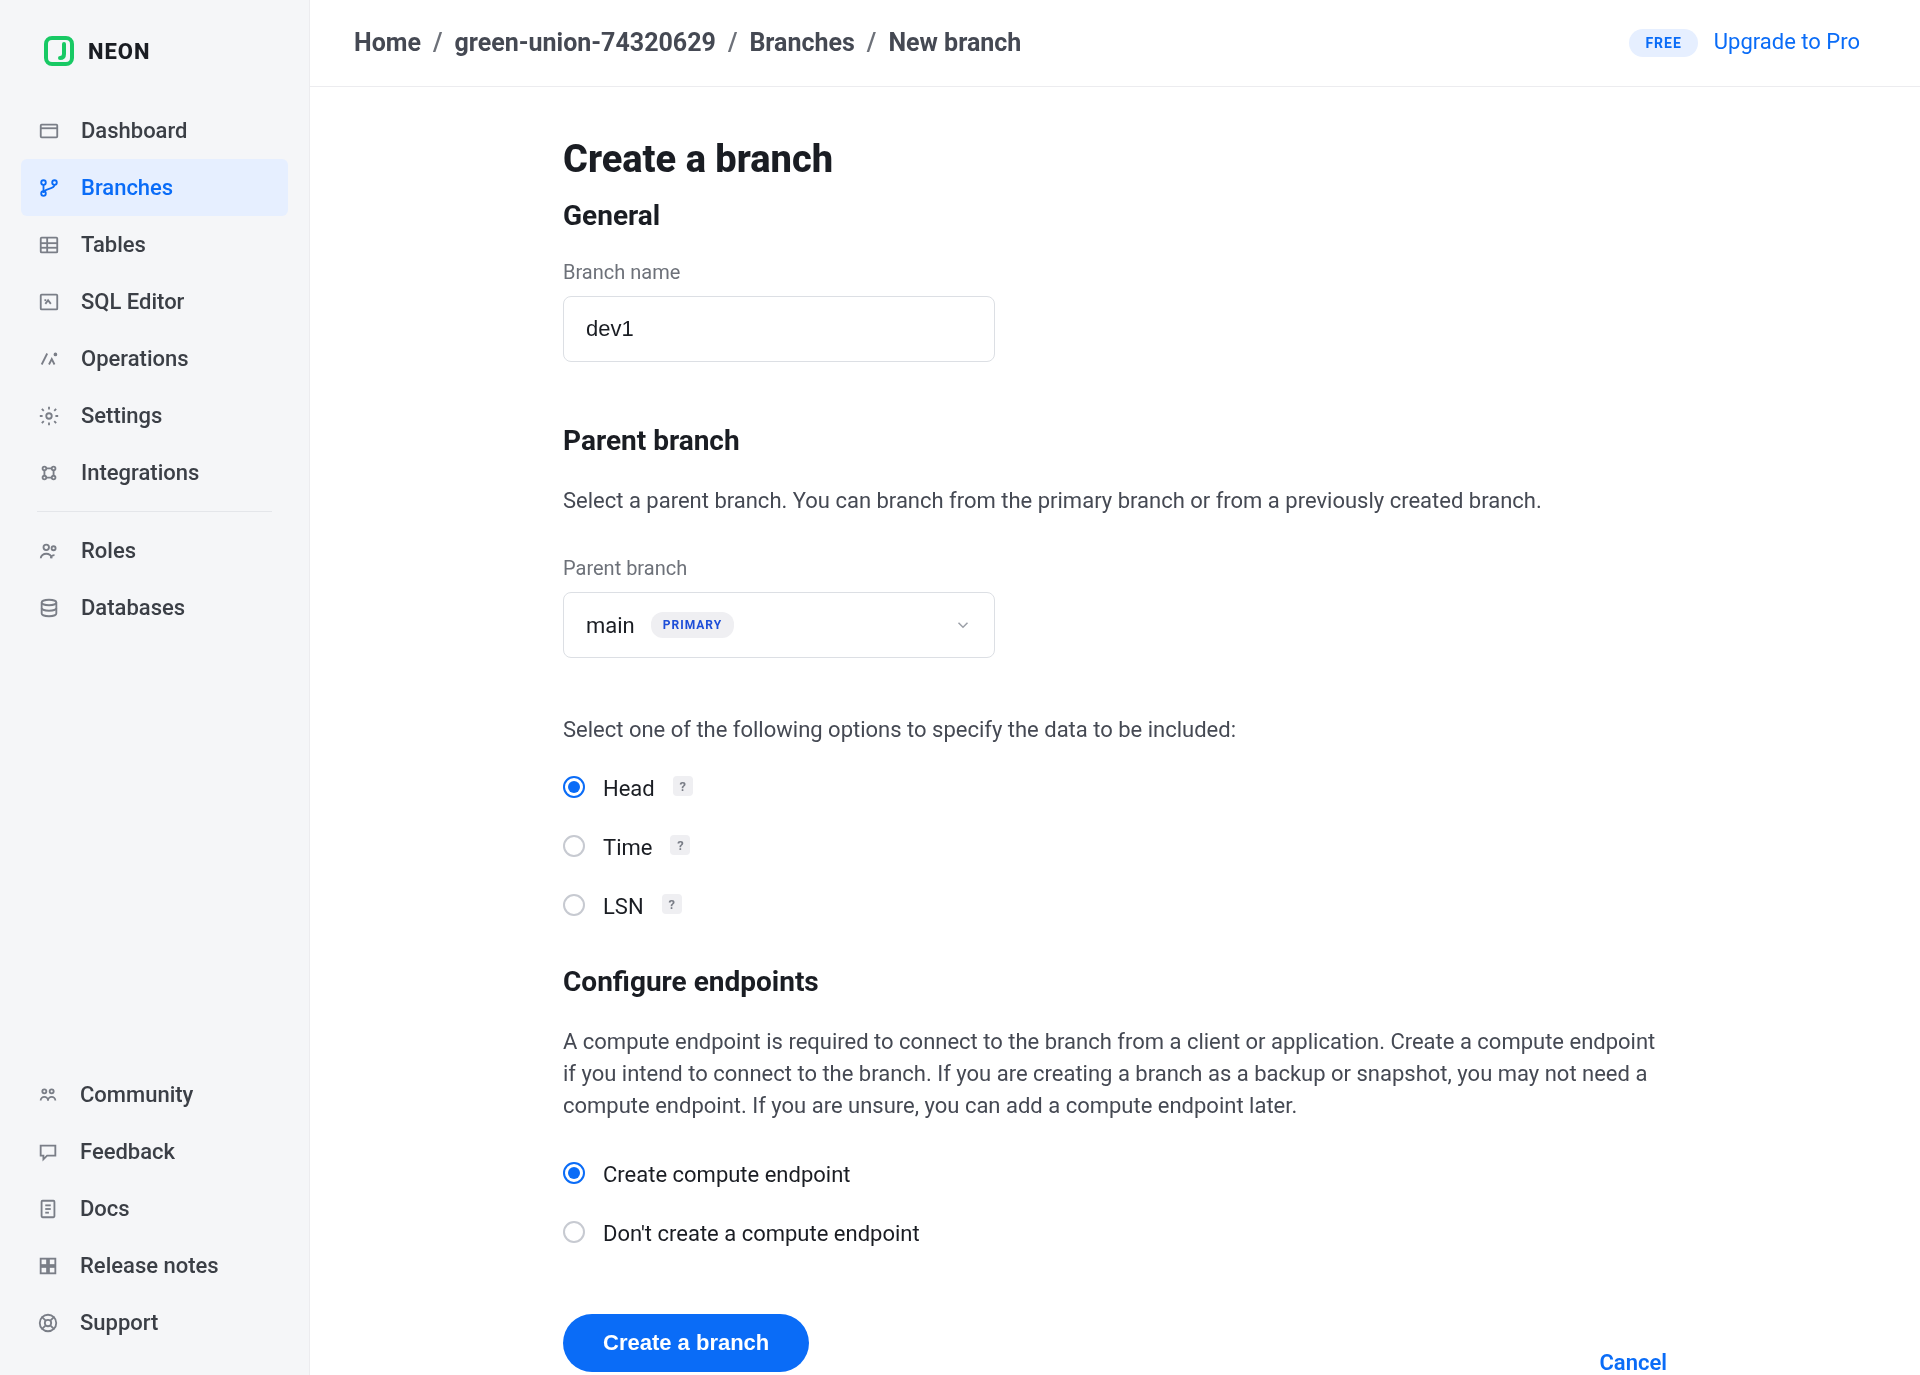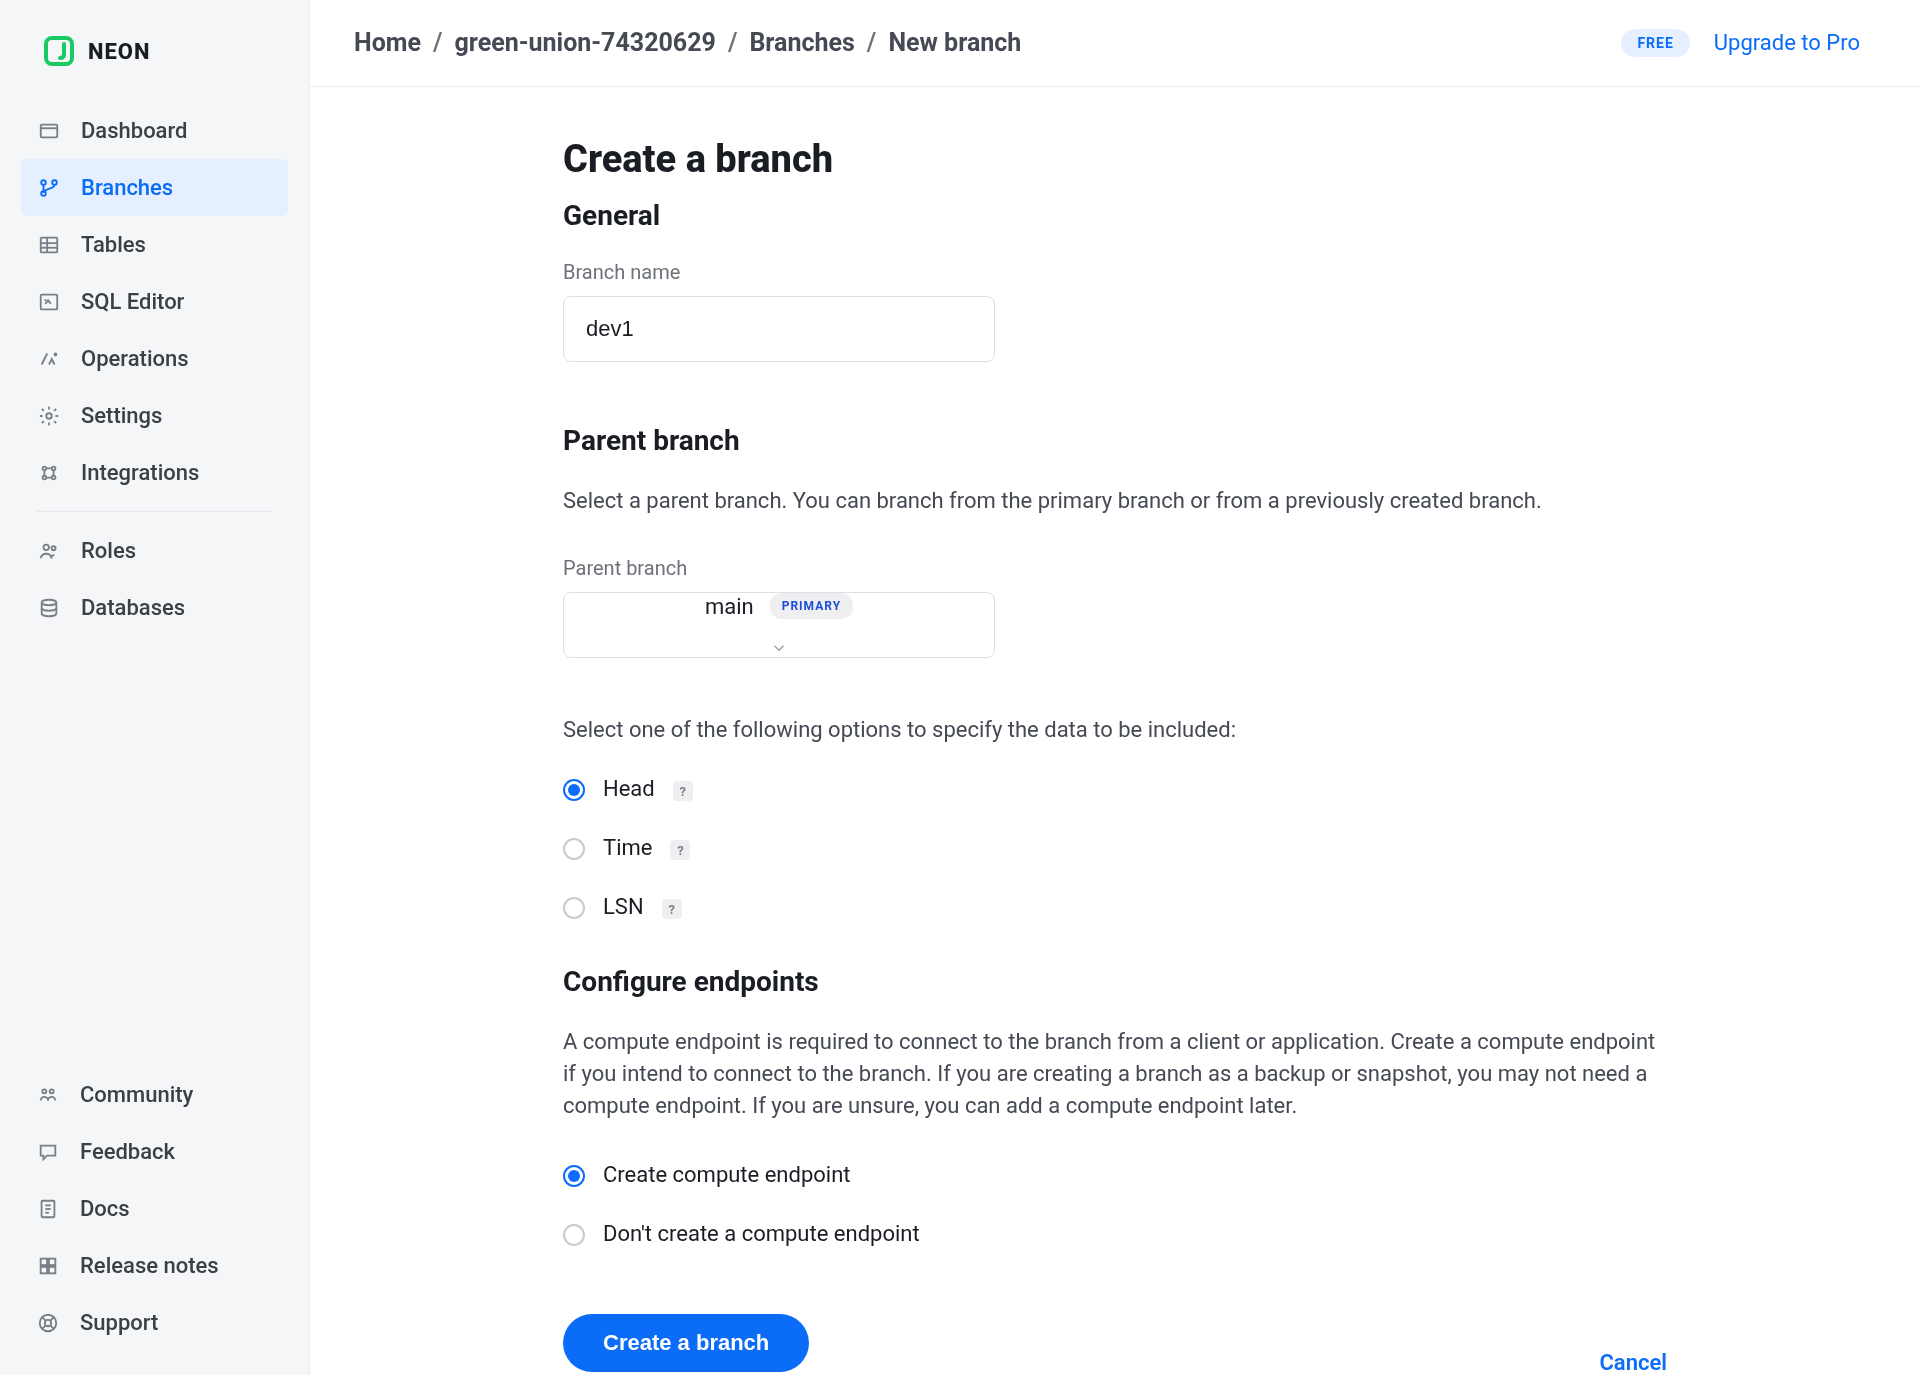--- a/index.html
+++ b/index.html
@@ -20,42 +20,42 @@
   .sidebar-spacer { flex: 1; }
   .bottom-nav { display: flex; flex-direction: column; padding: 0 20px; }
 
   
   .main { flex: 1; display: flex; flex-direction: column; background: #ffffff; }
   .topbar { display: flex; align-items: center; justify-content: space-between; height: 118px; padding: 0 60px 0 44px; border-bottom: 1px solid #ececef; }
   .breadcrumb { display: flex; align-items: center; gap: 12px; font-size: 25px; font-weight: 700; color: #1a1d23; }
   .breadcrumb .sep { color: #6d7179; font-weight: 600; }
   .breadcrumb .link { color: #454953; cursor: pointer; }
   .breadcrumb .current { color: #454953; }
-  .tier { display: flex; align-items: center; gap: 24px; }
+  .tier { display: flex; align-items: flex-start; gap: 16px; }
   .tier-badge { background: #e6efff; color: #0a6cf7; font-size: 14px; font-weight: 700; letter-spacing: 1px; padding: 6px 16px; border-radius: 18px; }
   .upgrade { color: #0a6cf7; font-size: 22px; font-weight: 400; cursor: pointer; }
 
   .content { padding: 50px 0 0 0; display: flex; justify-content: center; }
   .form { width: 1104px; }
   .page-title { font-size: 38px; font-weight: 800; color: #1a1d23; margin-bottom: 18px; }
   .section-title { font-size: 28px; font-weight: 700; color: #1a1d23; margin-bottom: 28px; }
   .field-label { font-size: 20px; color: #6d7179; margin-bottom: 12px; display: block; }
   .text-input { width: 432px; height: 66px; border: 1px solid #dcdfe4; border-radius: 8px; padding: 0 22px; font-size: 22px; color: #1a1d23; outline: none; }
   .block-gap { height: 62px; }
   .body-text { font-size: 22px; color: #454953; line-height: 1.45; margin-bottom: 40px; }
   .body-text.tight { margin-bottom: 30px; }
 
-  .select { width: 432px; height: 66px; border: 1px solid #dcdfe4; border-radius: 8px; padding: 0 22px; display: flex; align-items: center; justify-content: space-between; cursor: pointer; flex-direction: column; }
+  .select { width: 432px; height: 66px; border: 1px solid #dcdfe4; border-radius: 8px; padding: 0 22px; display: flex; align-items: center; justify-content: space-between; cursor: pointer; }
   .select .sel-left { display: flex; align-items: center; gap: 16px; }
   .select .sel-val { font-size: 22px; color: #1a1d23; }
   .pill { background: #efeff2; color: #1d4ed8; font-size: 12px; font-weight: 700; letter-spacing: 1px; padding: 6px 12px; border-radius: 12px; }
   .chevron { color: #9ca0a8; }
 
   .radio-list { display: flex; flex-direction: column; gap: 34px; margin-top: 10px; }
-  .radio-row { display: flex; align-items: flex-end; gap: 18px; cursor: pointer; }
+  .radio-row { display: flex; align-items: flex-start; gap: 18px; cursor: pointer; }
   .radio { width: 22px; height: 22px; border: 2px solid #c7cad1; border-radius: 50%; display: flex; align-items: center; justify-content: center; flex-shrink: 0; }
   .radio.checked { border-color: #0a6cf7; }
   .radio.checked::after { content: ""; width: 12px; height: 12px; background: #0a6cf7; border-radius: 50%; }
   .radio-label { font-size: 22px; color: #1a1d23; }
   .help-badge { width: 20px; height: 20px; background: #efeff2; color: #7a7e87; font-size: 13px; font-weight: 700; border-radius: 4px; display: flex; align-items: center; justify-content: center; cursor: help; }
 
   .actions { display: flex; align-items: center; justify-content: space-between; margin-top: 64px; }
   .primary-btn { background: #0a6cf7; color: #fff; font-size: 22px; font-weight: 700; border: none; border-radius: 34px; height: 58px; padding: 0 40px; cursor: pointer; }
   .link-btn { color: #0a6cf7; font-size: 22px; font-weight: 600; cursor: pointer; margin-top: 40px; }
 

